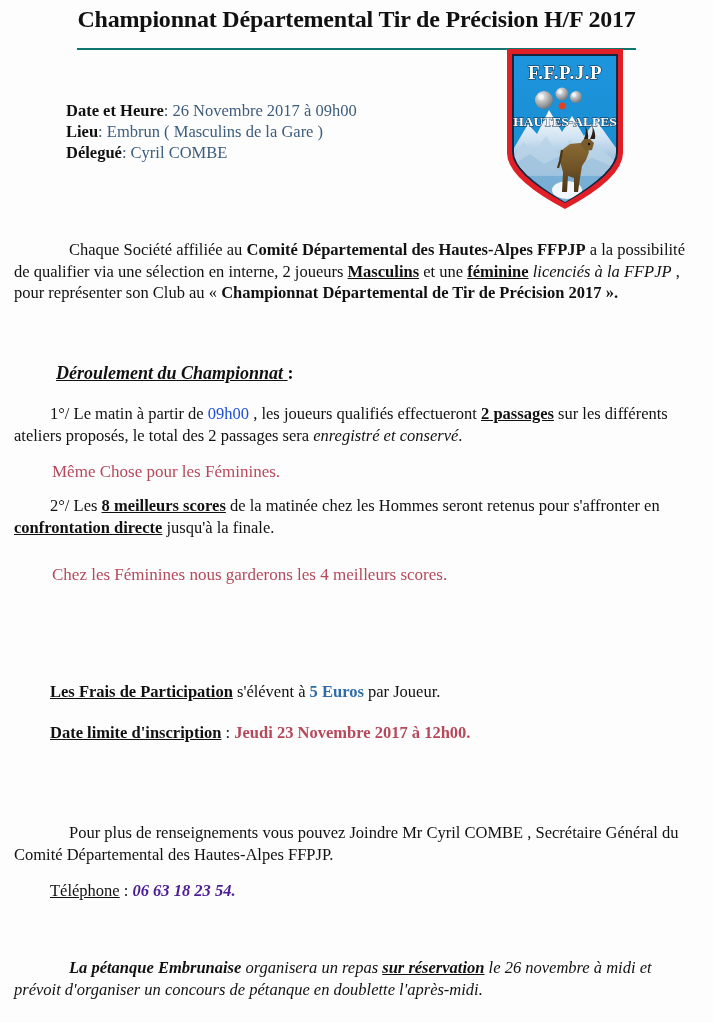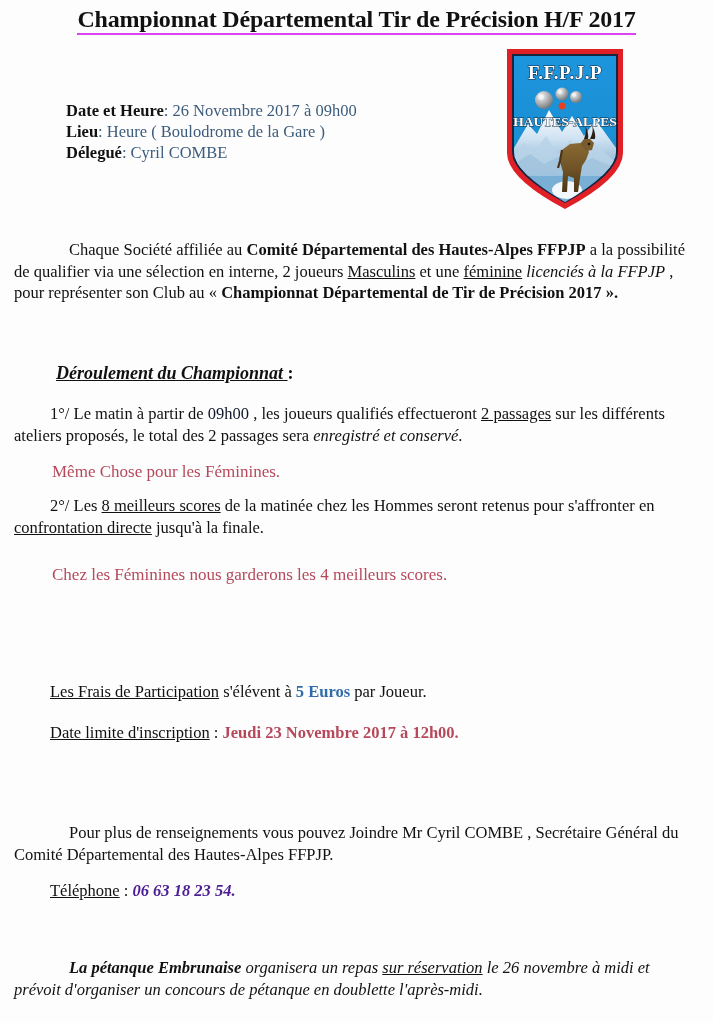--- a/index.html
+++ b/index.html
@@ -17,22 +17,22 @@
 
   
   .doc-title{
     position:absolute;left:0;top:6px;width:713px;
     text-align:center;
     font-size:24px;font-weight:bold;
     letter-spacing:-0.2px;
     white-space:nowrap;
   }
   .doc-title span{
-    border-bottom:2px solid #d946ef;
-    padding-bottom:1px;
+    border-bottom:2px solid #0f766e;
+    padding-bottom:16px;
   }
 
   
   .logo{
     position:absolute;left:504px;top:44px;
     width:122px;height:168px;
   }
   .logo svg{display:block;width:122px;height:168px;}
 
   
@@ -49,23 +49,23 @@
     position:absolute;left:14px;width:686px;
     font-size:16.5px;line-height:21.5px;
     text-align:left;
     color:#111;
   }
   .ind{display:inline-block;width:55px;}
   .ind-sm{display:inline-block;width:36px;}
   b{font-weight:bold;}
   u{text-decoration:underline;}
   i{font-style:italic;}
-  .bu{font-weight:normal;text-decoration:underline;}
-
-  .blue-lt{color:#0f172a;}
+  .bu{font-weight:bold;text-decoration:underline;}
+
+  .blue-lt{color:#1d4ed8;}
   .blue-dk{color:#2f6ca8;font-weight:bold;margin-top:29px;}
   .crimson{color:#b5495b;font-weight:bold;}
   .tel{color:#4c1d95;font-weight:bold;font-style:italic;}
 
   .heading{
     position:absolute;left:56px;
     font-size:18px;font-weight:bold;font-style:italic;
     color:#111;white-space:nowrap;
   }
   .heading u{text-decoration:underline;}
@@ -151,21 +151,21 @@
         <path d="M58 106 L56 117 L54 124" stroke="#4a3516" stroke-width="2.2" fill="none"></path>
       </g>
     </svg>
   </div>
 
   <div class="info-block">
     <div class="info-row">
       <span class="lbl">Date et Heure</span><span class="val">: 26 Novembre 2017 à 09h00</span>
     </div>
     <div class="info-row">
-      <span class="lbl">Lieu</span><span class="val">: Heure ( Boulodrome de la Gare )</span>
+      <span class="lbl">Lieu</span><span class="val">: Embrun ( Masculins de la Gare )</span>
     </div>
     <div class="info-row">
       <span class="lbl">Délegué</span><span class="val">: Cyril COMBE</span>
     </div>
   </div>
 
   <div class="para" style="top:239px;">
     <span class="ind"></span><span>Chaque Société affiliée au </span><b>Comité Départemental des Hautes-Alpes FFPJP</b><span> a la possibilité de qualifier via une sélection en interne, 2 joueurs </span><span class="bu">Masculins</span><span> et une </span><span class="bu">féminine</span><i> licenciés à la FFPJP</i><span> , pour représenter son Club au  « </span><b>Championnat Départemental de Tir de Précision 2017</b><b> ».</b>
   </div>
 

